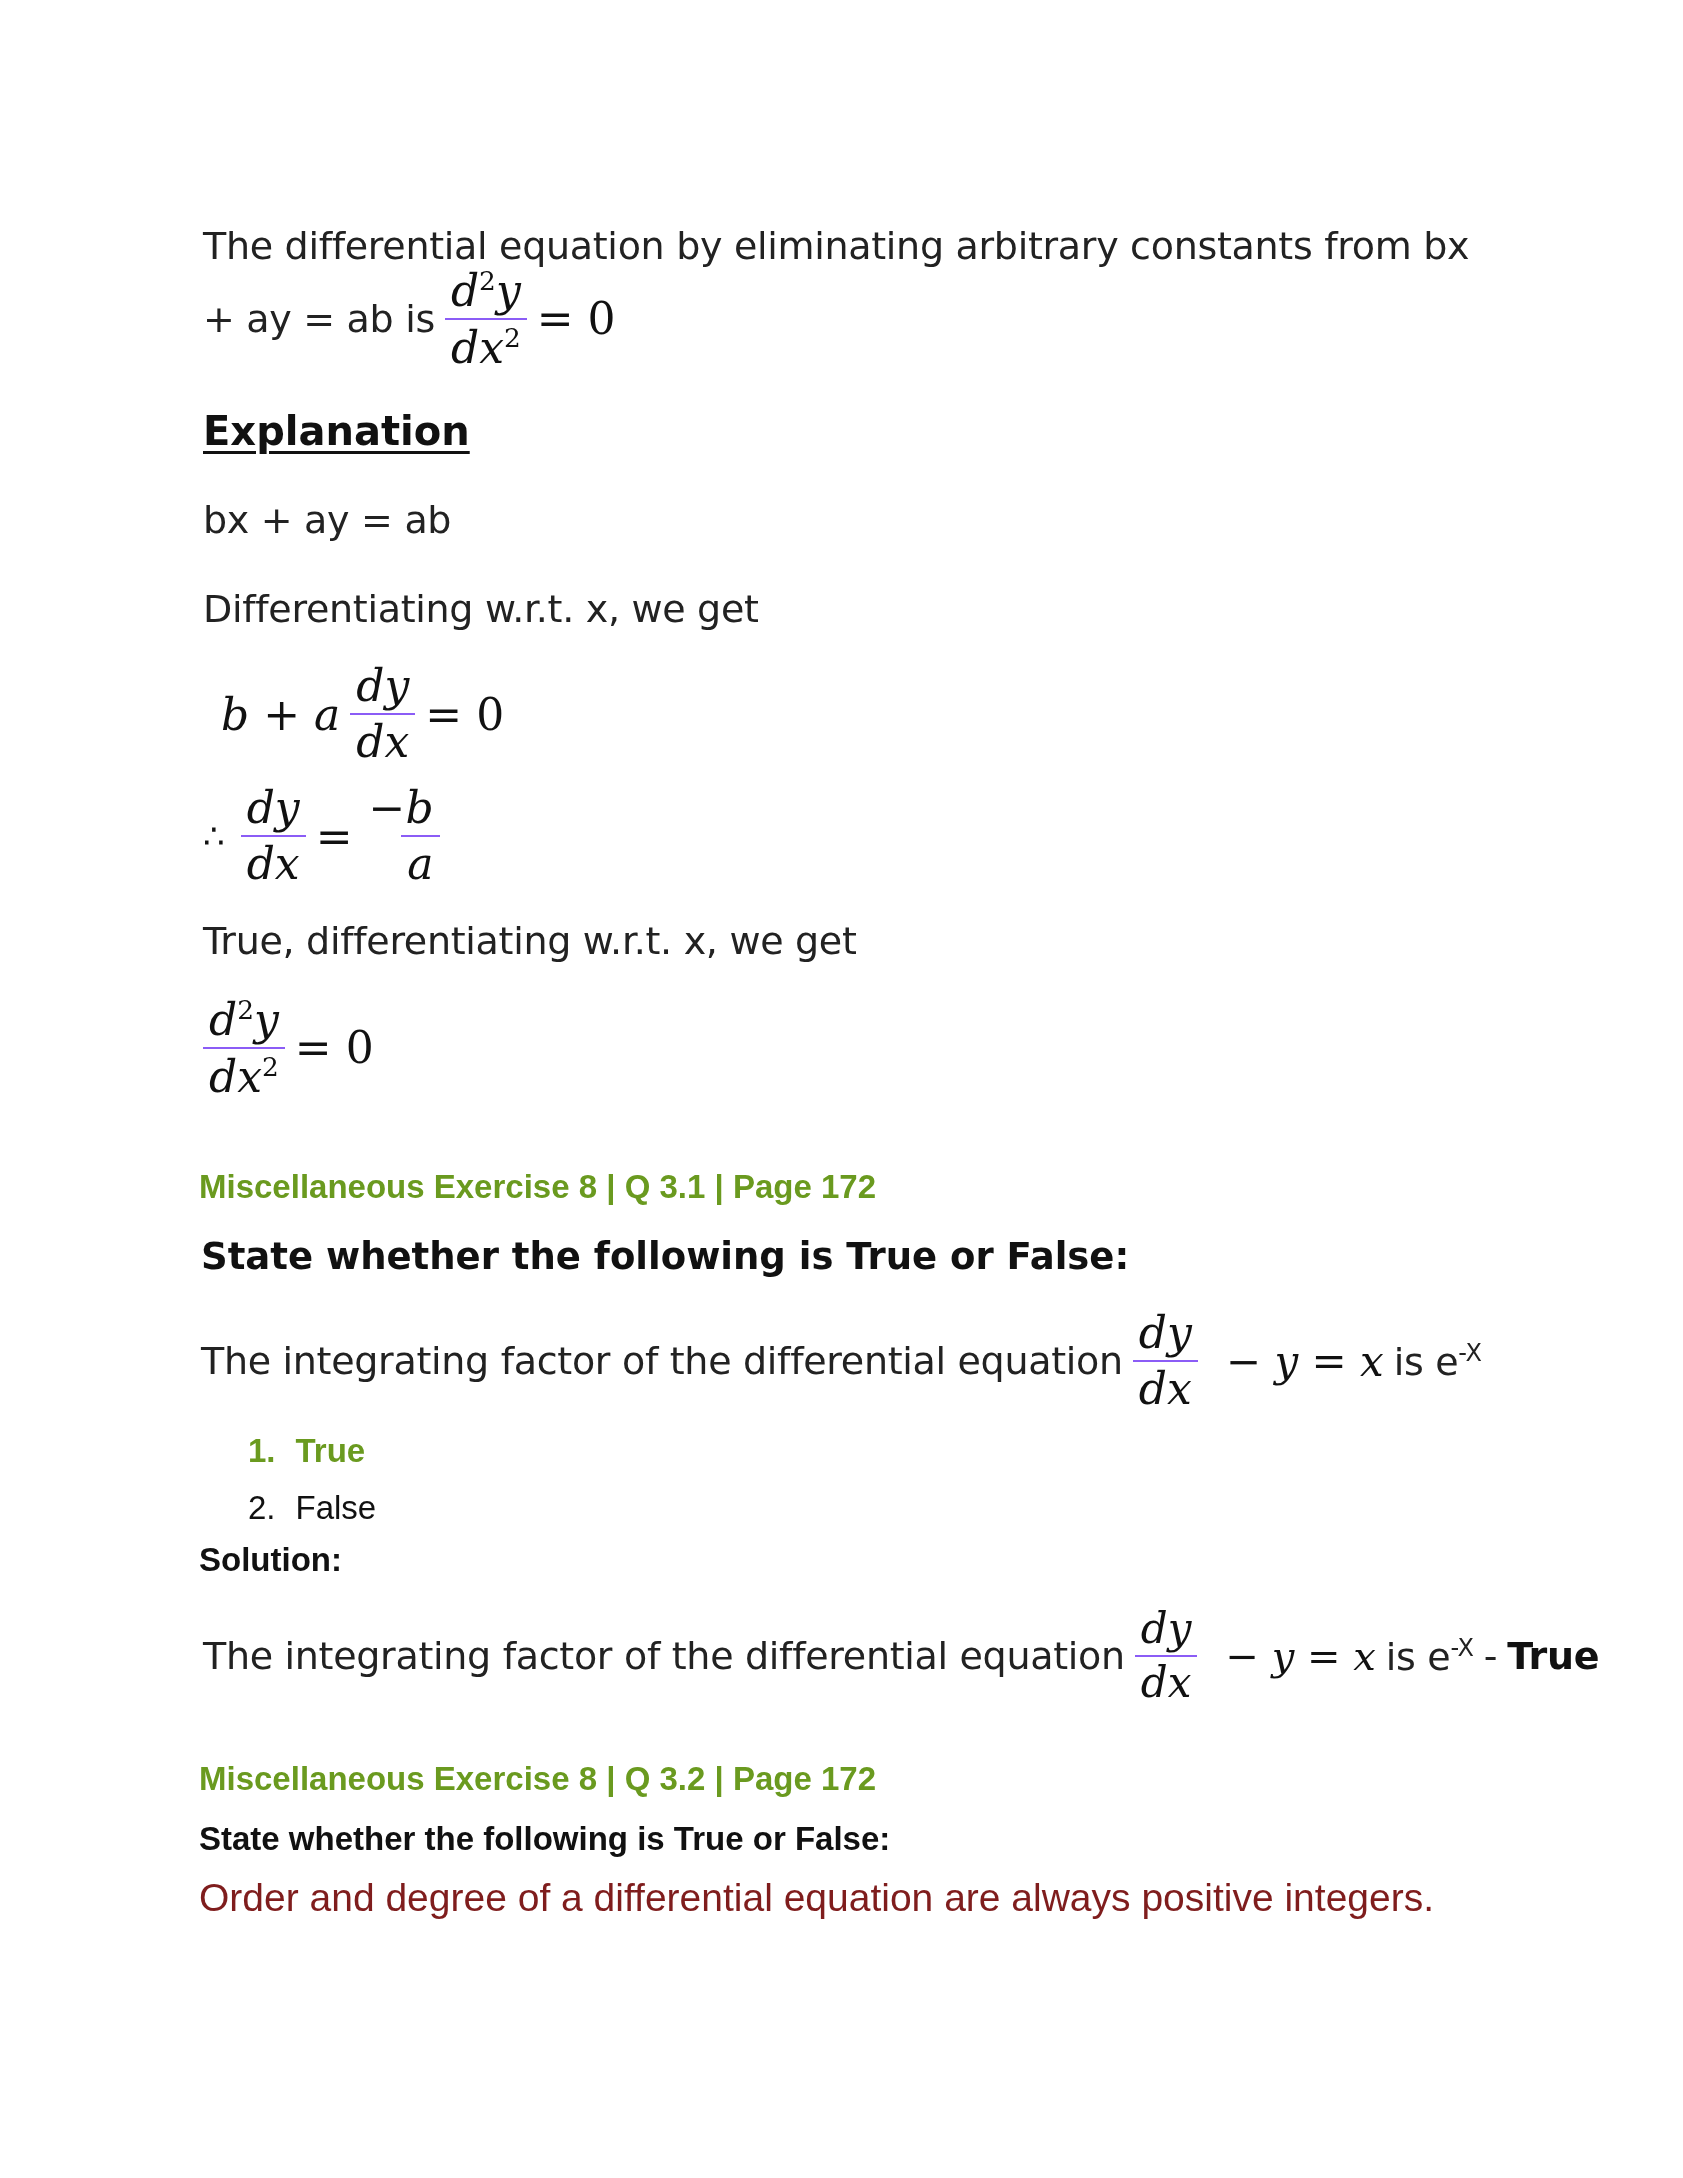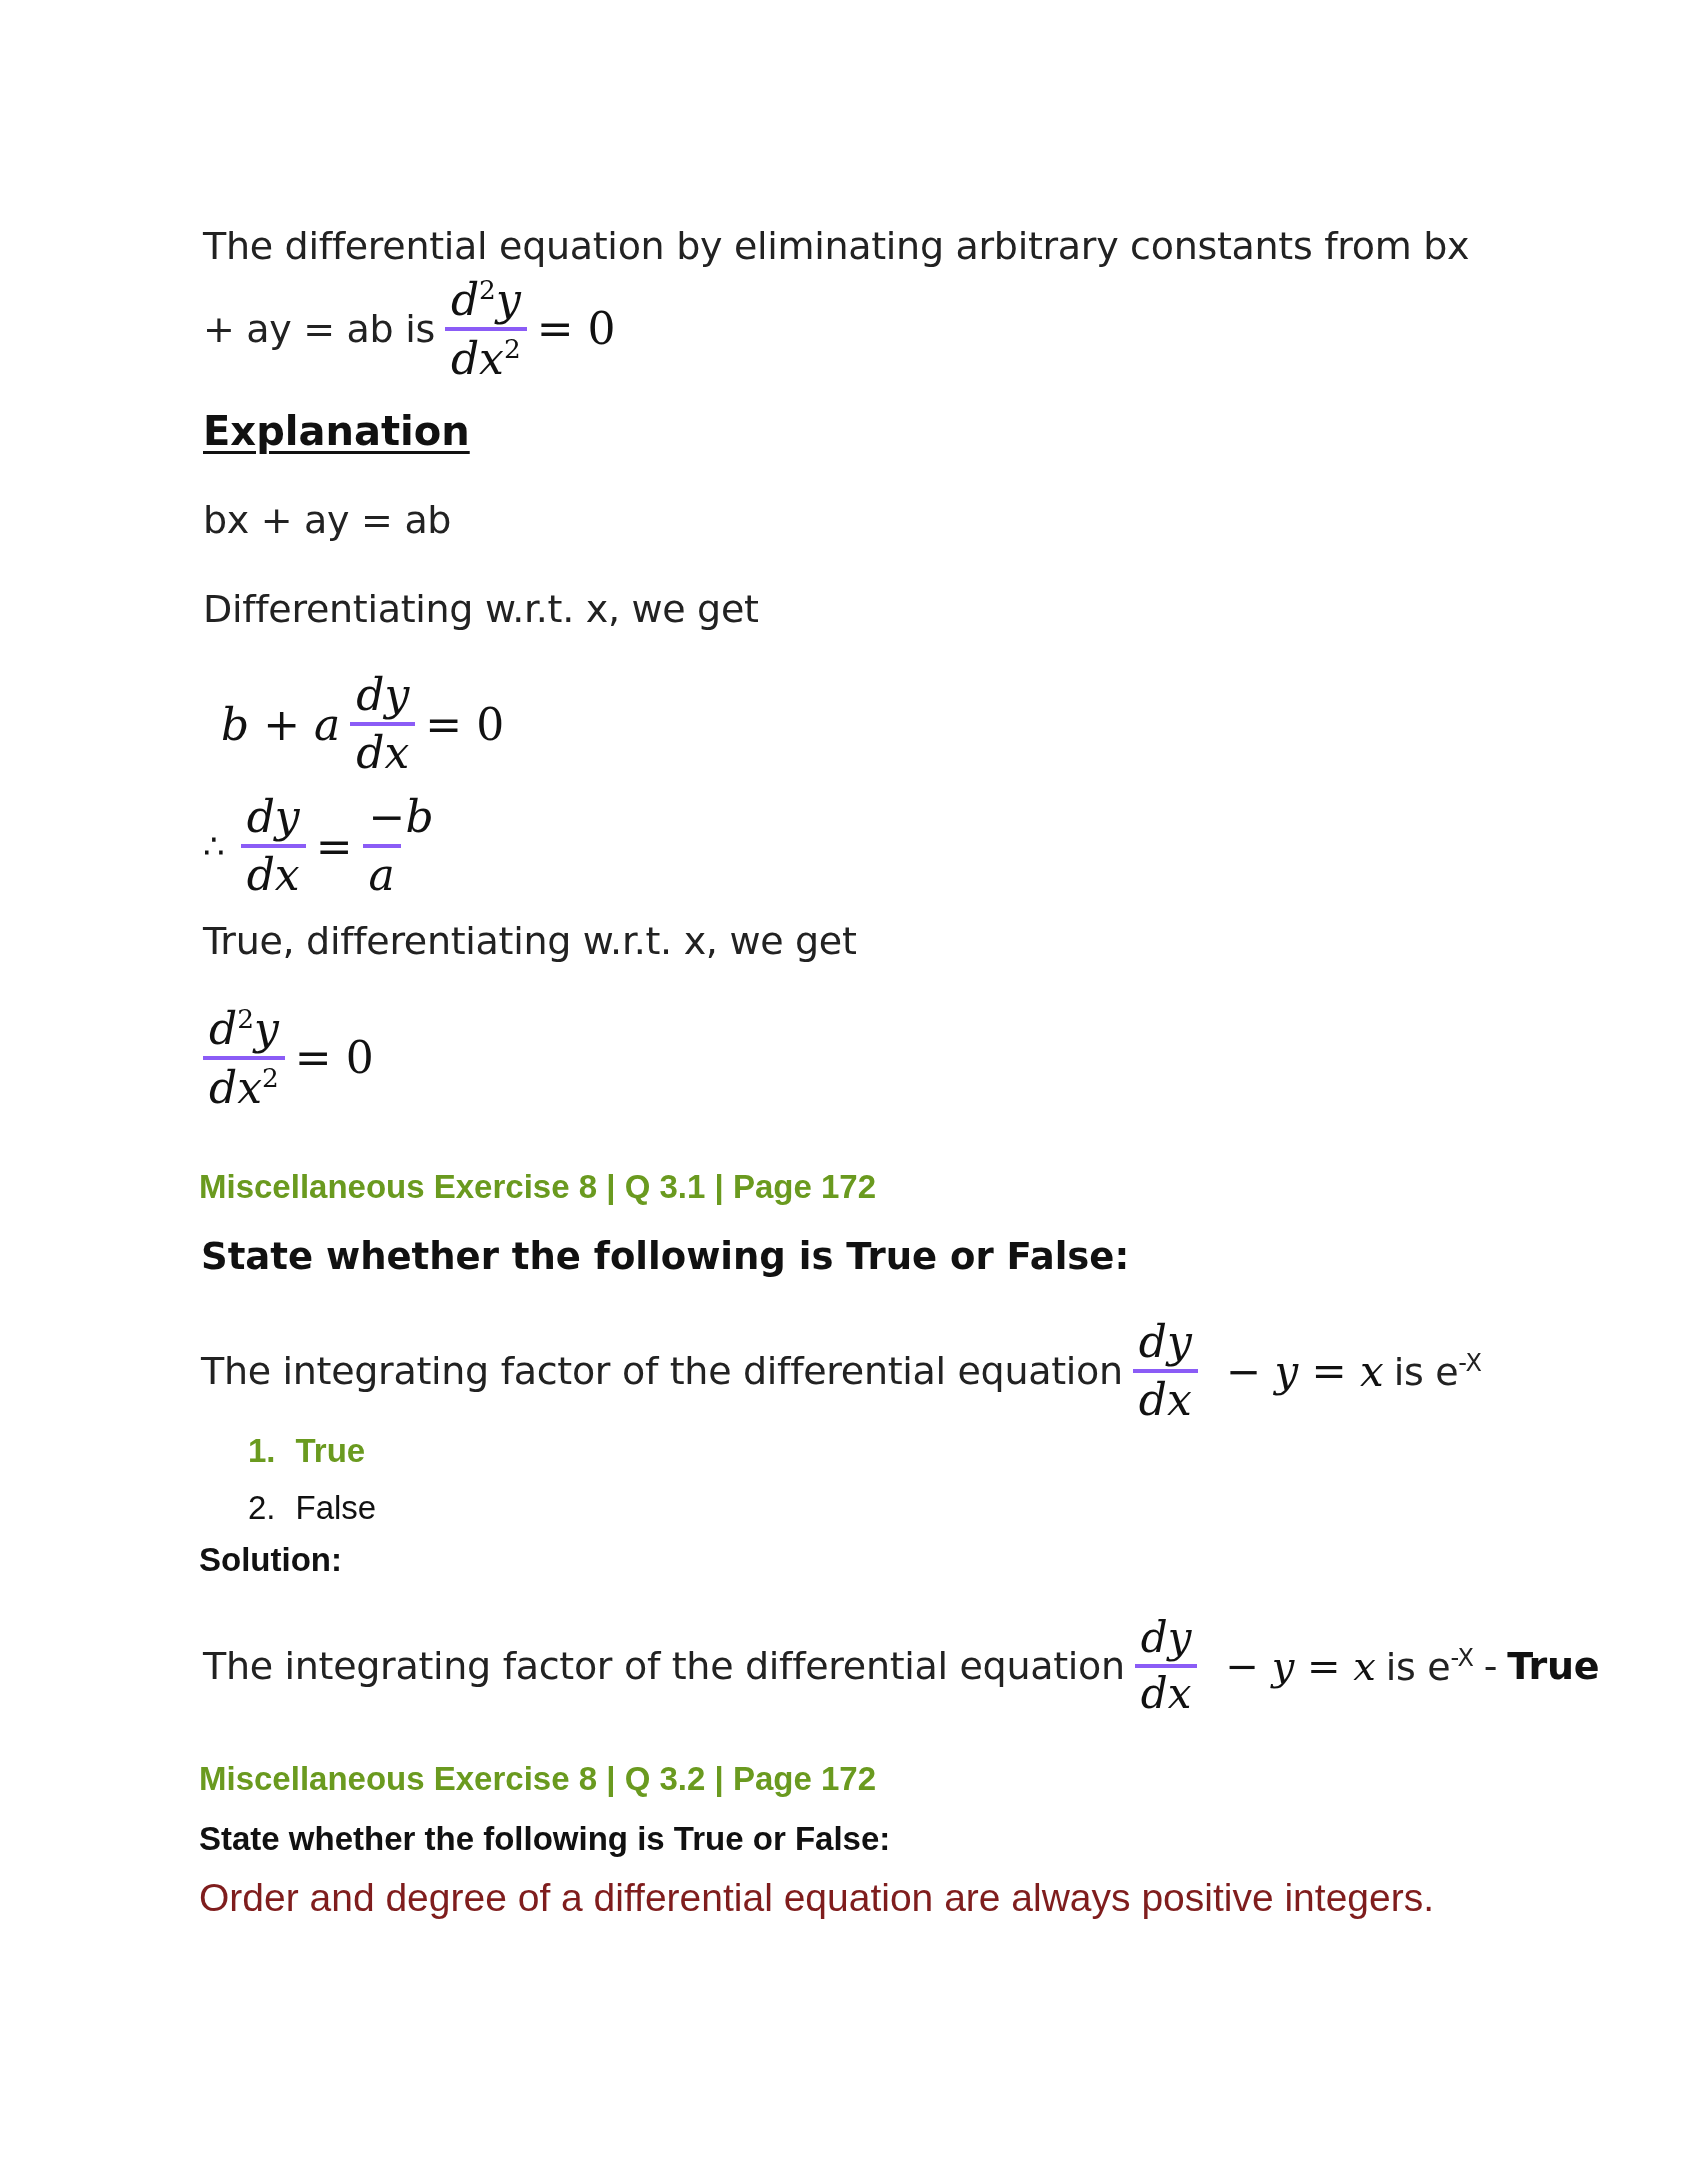--- a/index.html
+++ b/index.html
@@ -4,23 +4,23 @@
 <style>
   html, body { margin: 0; padding: 0; background: #ffffff; }
   body { width: 1683px; height: 2178px; position: relative; overflow: hidden; color: #111; }
   .page { position: absolute; left: 203px; top: 0; width: 1287px; }
   .seg { position: absolute; left: 0; white-space: nowrap; }
   .sans { font-family: "DejaVu Sans", sans-serif; }
   .arial { font-family: "Liberation Sans", sans-serif; }
   .math { font-family: "DejaVu Serif", "Liberation Serif", serif; font-style: italic; margin-left: 18px; }
   .mroman { font-family: "DejaVu Serif", "Liberation Serif", serif; font-style: normal; }
   .body-text { font-size: 38px; color: #222; letter-spacing: -0.3px; }
-  .frac { display: inline-flex; flex-direction: column; align-items: flex-start; vertical-align: middle; margin: 17px 10px; }
+  .frac { display: inline-flex; flex-direction: column; align-items: flex-end; vertical-align: middle; margin: 8px 10px; }
   .frac .num { padding: 0 6px 4px; line-height: 1.05; }
-  .frac .den { padding: 4px 6px 0; line-height: 1.05; border-top: 4px solid #8b5cf6; }
+  .frac .den { padding: 4px 6px 0; line-height: 1.05; border-top: 2px solid #8b5cf6; }
   .mathline { font-size: 44px; display: flex; align-items: center; }
   .sup { font-size: 0.6em; vertical-align: super; font-style: normal; }
   .green { color: #6a9a1f; }
   .ex-head { font-size: 33px; font-weight: bold; }
   .bold-q { font-size: 37px; font-weight: bold; color: #111; }
   .heading-u { font-size: 40px; font-weight: bold; text-decoration: underline; text-underline-offset: 6px; text-decoration-thickness: 3px; }
   .list { font-size: 33px; }
   .list .item { display: flex; gap: 20px; margin-left: 45px; height: 57px; align-items: center; }
   .arial-body { font-size: 39px; color: #7f1d1d; }
 </style>

